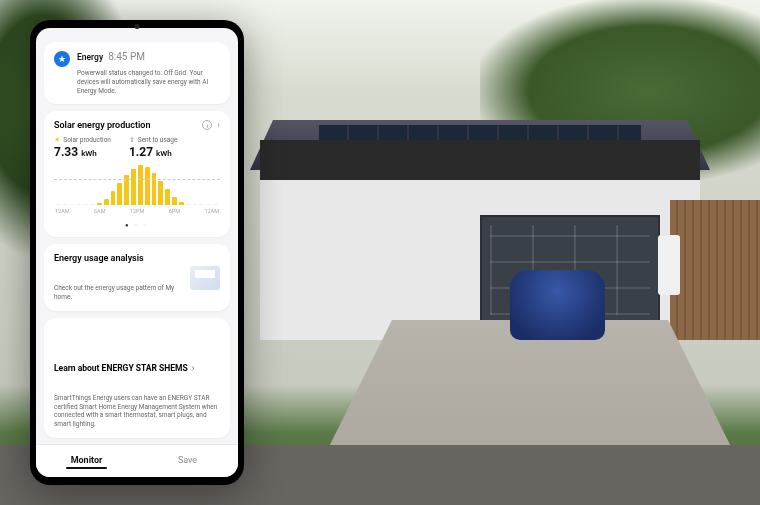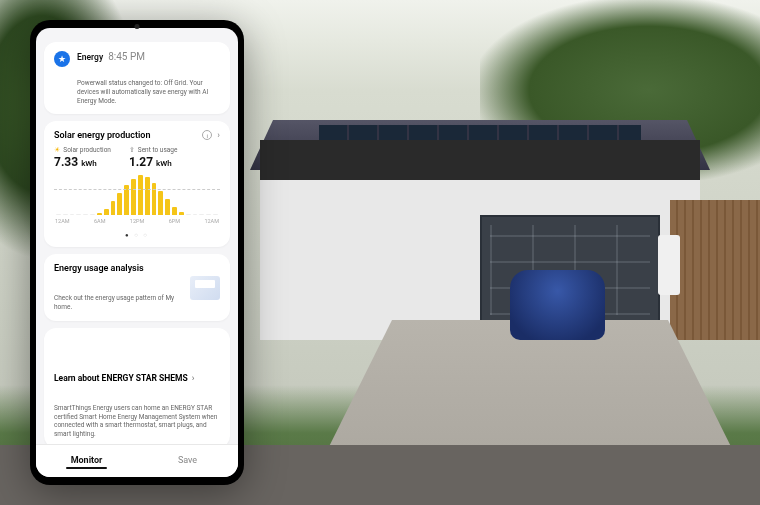--- a/index.html
+++ b/index.html
@@ -59,21 +59,21 @@
       border-radius: 12px;
       padding: 9px 10px;
       box-shadow: 0 1px 2px rgba(0,0,0,.04);
     }
     .notif-card { display: flex; gap: 7px; }
     .notif-icon { width: 16px; height: 16px; background: #1a73e8; border-radius: 50%; flex-shrink: 0; display: flex; align-items: center; justify-content: center; color: #fff; font-size: 9px; }
     .notif-body { flex: 1; }
     .notif-header { display: flex; align-items: flex-end; gap: 5px; }
     .notif-title { font-size: 8.5px; font-weight: 600; color: #111; }
     .notif-time { font-size: 10px; color: #888; }
-    .notif-text { font-size: 6.5px; color: #666; line-height: 1.35; margin-top: 17px; }
+    .notif-text { font-size: 6.5px; color: #666; line-height: 1.35; margin-top: 7px; }
 
     .solar-header { display: flex; align-items: center; gap: 5px; }
     .solar-title { font-size: 9px; font-weight: 600; flex: 1; }
     .info-icon { width: 10px; height: 10px; border: 1px solid #aaa; border-radius: 50%; font-size: 6px; color: #888; display: flex; align-items: center; justify-content: center; }
     .chevron { color: #888; font-size: 9px; }
     .solar-metrics { display: flex; gap: 18px; margin-top: 6px; }
     .metric-label { font-size: 6.5px; color: #666; display: flex; align-items: center; gap: 3px; }
     .metric-value { font-size: 12px; font-weight: 700; color: #111; margin-top: 1px; }
     .metric-value .unit { font-size: 8px; font-weight: 600; }
     .sun-mark { color: #f5b400; font-size: 7px; }
@@ -202,21 +202,21 @@
           </div>
           <div class="analysis-illust"></div>
         </div>
       </div>
 
       <div class="card">
         <div class="learn-title">
           <span>Learn about ENERGY STAR SHEMS</span>
           <span class="chevron">›</span>
         </div>
-        <div class="section-body">SmartThings Energy users can home an ENERGY STAR certified Smart Home Energy Management System when connected with a smart thermostat, smart plugs, and smart lighting.</div>
+        <div class="section-body">SmartThings Energy users can have an ENERGY STAR certified Smart Home Energy Management System when connected with a smart thermostat, smart plugs, and smart lighting.</div>
       </div>
 
     </div>
 
     <div class="tab-bar">
       <div class="tab active">Monitor</div>
       <div class="tab">Save</div>
     </div>
   </div>
 </div>

